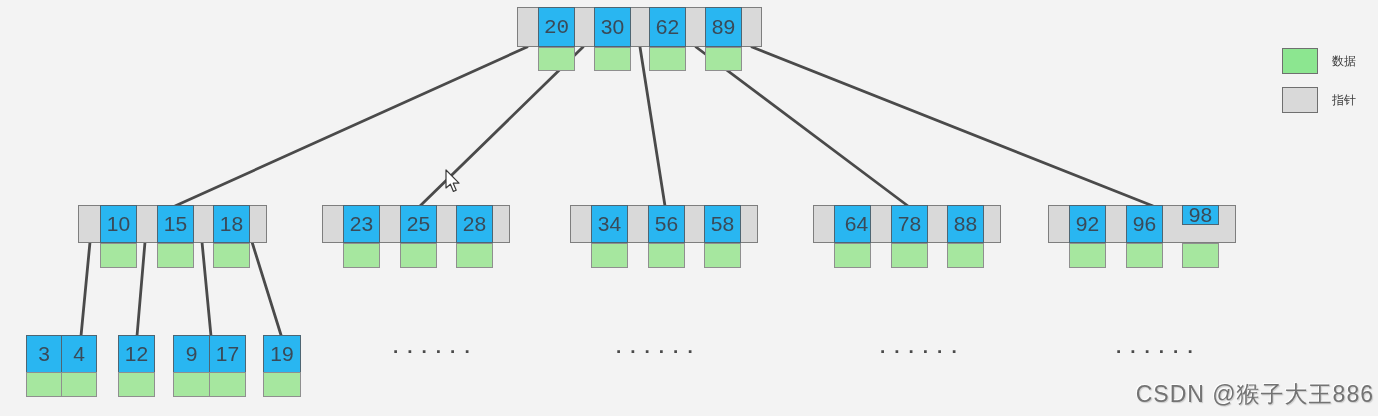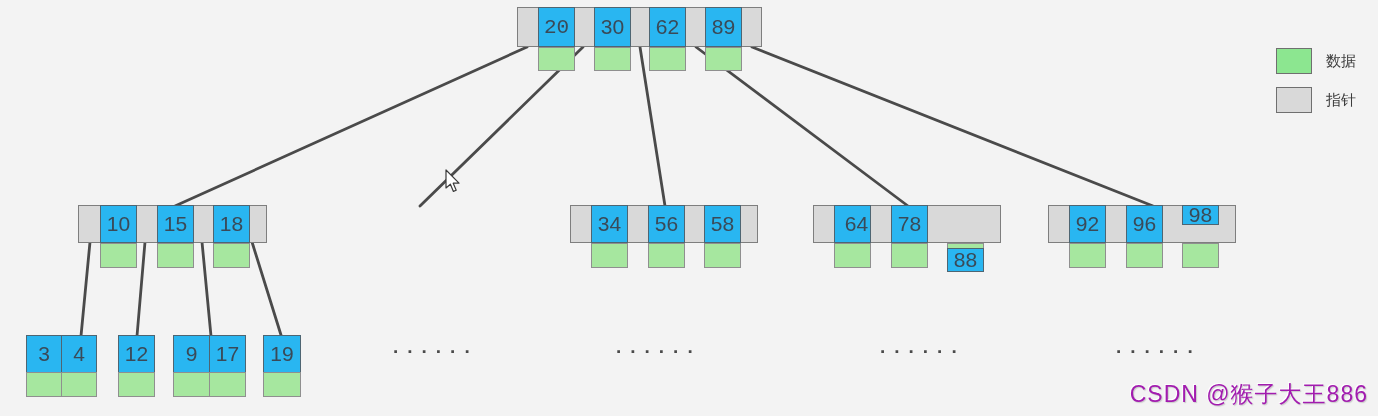--- a/index.html
+++ b/index.html
@@ -41,25 +41,25 @@
   .ellipsis{
     position:absolute;top:336px;color:#4a4a4a;font-size:19px;font-weight:bold;
     letter-spacing:9px;z-index:2;white-space:nowrap;
   }
   
   .legend{position:absolute;right:22px;top:48px;z-index:2;}
   .legend-row{display:flex;align-items:center;height:26px;margin-bottom:13px;}
   .swatch{width:36px;height:26px;box-sizing:border-box;margin-right:14px;}
   .swatch-data{background:#8ce690;border:1px solid #6f6f6f;}
   .swatch-pointer{background:#d9d9d9;border:1px solid #6f6f6f;}
-  .legend-label{font-size:15px;color:#3c3c3c;}
+  .legend-label{font-size:12px;color:#3c3c3c;}
   
   .watermark{
-    position:absolute;right:10px;bottom:6px;font-size:23px;letter-spacing:1px;
-    color:#a21caf;z-index:4;
+    position:absolute;right:4px;bottom:6px;font-size:23px;letter-spacing:1px;
+    color:#737373;z-index:4;
     text-shadow:-1px -1px 0 rgba(255,255,255,.9),1px 1px 1px rgba(150,150,150,.45);
   }
   .cursor{position:absolute;left:444px;top:169px;z-index:5;}
 </style>
 </head>
 <body>
 
 <div class="canvas">
 
   <svg class="edges" width="1378" height="416">
@@ -89,34 +89,42 @@
 
   <div class="node" style="left:78px;top:205px;width:189px;height:38px;padding-left:12px;">
     <div class="key" style="left:21px;width:37px;height:38px;">10</div>
     <div class="key" style="left:78px;width:37px;height:38px;">15</div>
     <div class="key" style="left:134px;width:37px;height:38px;">18</div>
     <div class="data-cell" style="left:21px;top:37px;width:37px;height:25px;"></div>
     <div class="data-cell" style="left:78px;top:37px;width:37px;height:25px;"></div>
     <div class="data-cell" style="left:134px;top:37px;width:37px;height:25px;"></div>
   </div>
 
+  <div class="node" style="left:322px;top:205px;width:188px;height:38px;">
+    <div class="key" style="left:20px;width:37px;height:38px;">23</div>
+    <div class="key" style="left:77px;width:37px;height:38px;">25</div>
+    <div class="key" style="left:133px;width:37px;height:38px;">28</div>
+    <div class="data-cell" style="left:20px;top:37px;width:37px;height:25px;"></div>
+    <div class="data-cell" style="left:77px;top:37px;width:37px;height:25px;"></div>
+    <div class="data-cell" style="left:133px;top:37px;width:37px;height:25px;"></div>
+  </div>
 
   <div class="node" style="left:570px;top:205px;width:188px;height:38px;">
     <div class="key" style="left:20px;width:37px;height:38px;">34</div>
     <div class="key" style="left:77px;width:37px;height:38px;">56</div>
     <div class="key" style="left:133px;width:37px;height:38px;">58</div>
     <div class="data-cell" style="left:20px;top:37px;width:37px;height:25px;"></div>
     <div class="data-cell" style="left:77px;top:37px;width:37px;height:25px;"></div>
     <div class="data-cell" style="left:133px;top:37px;width:37px;height:25px;"></div>
   </div>
 
   <div class="node" style="left:813px;top:205px;width:188px;height:38px;">
     <div class="key" style="left:20px;width:37px;height:38px;padding-left:8px;">64</div>
     <div class="key" style="left:77px;width:37px;height:38px;">78</div>
-    <div class="key" style="left:133px;width:37px;height:24px;margin-top:43px;">88</div>
+    <div class="key" style="left:133px;width:37px;height:38px;">88</div>
     <div class="data-cell" style="left:20px;top:37px;width:37px;height:25px;"></div>
     <div class="data-cell" style="left:77px;top:37px;width:37px;height:25px;"></div>
     <div class="data-cell" style="left:133px;top:37px;width:37px;height:25px;"></div>
   </div>
 
   <div class="node" style="left:1048px;top:205px;width:188px;height:38px;">
     <div class="key" style="left:20px;width:37px;height:38px;">92</div>
     <div class="key" style="left:77px;width:37px;height:38px;">96</div>
     <div class="key" style="left:133px;width:37px;height:20px;">98</div>
     <div class="data-cell" style="left:20px;top:37px;width:37px;height:25px;"></div>

